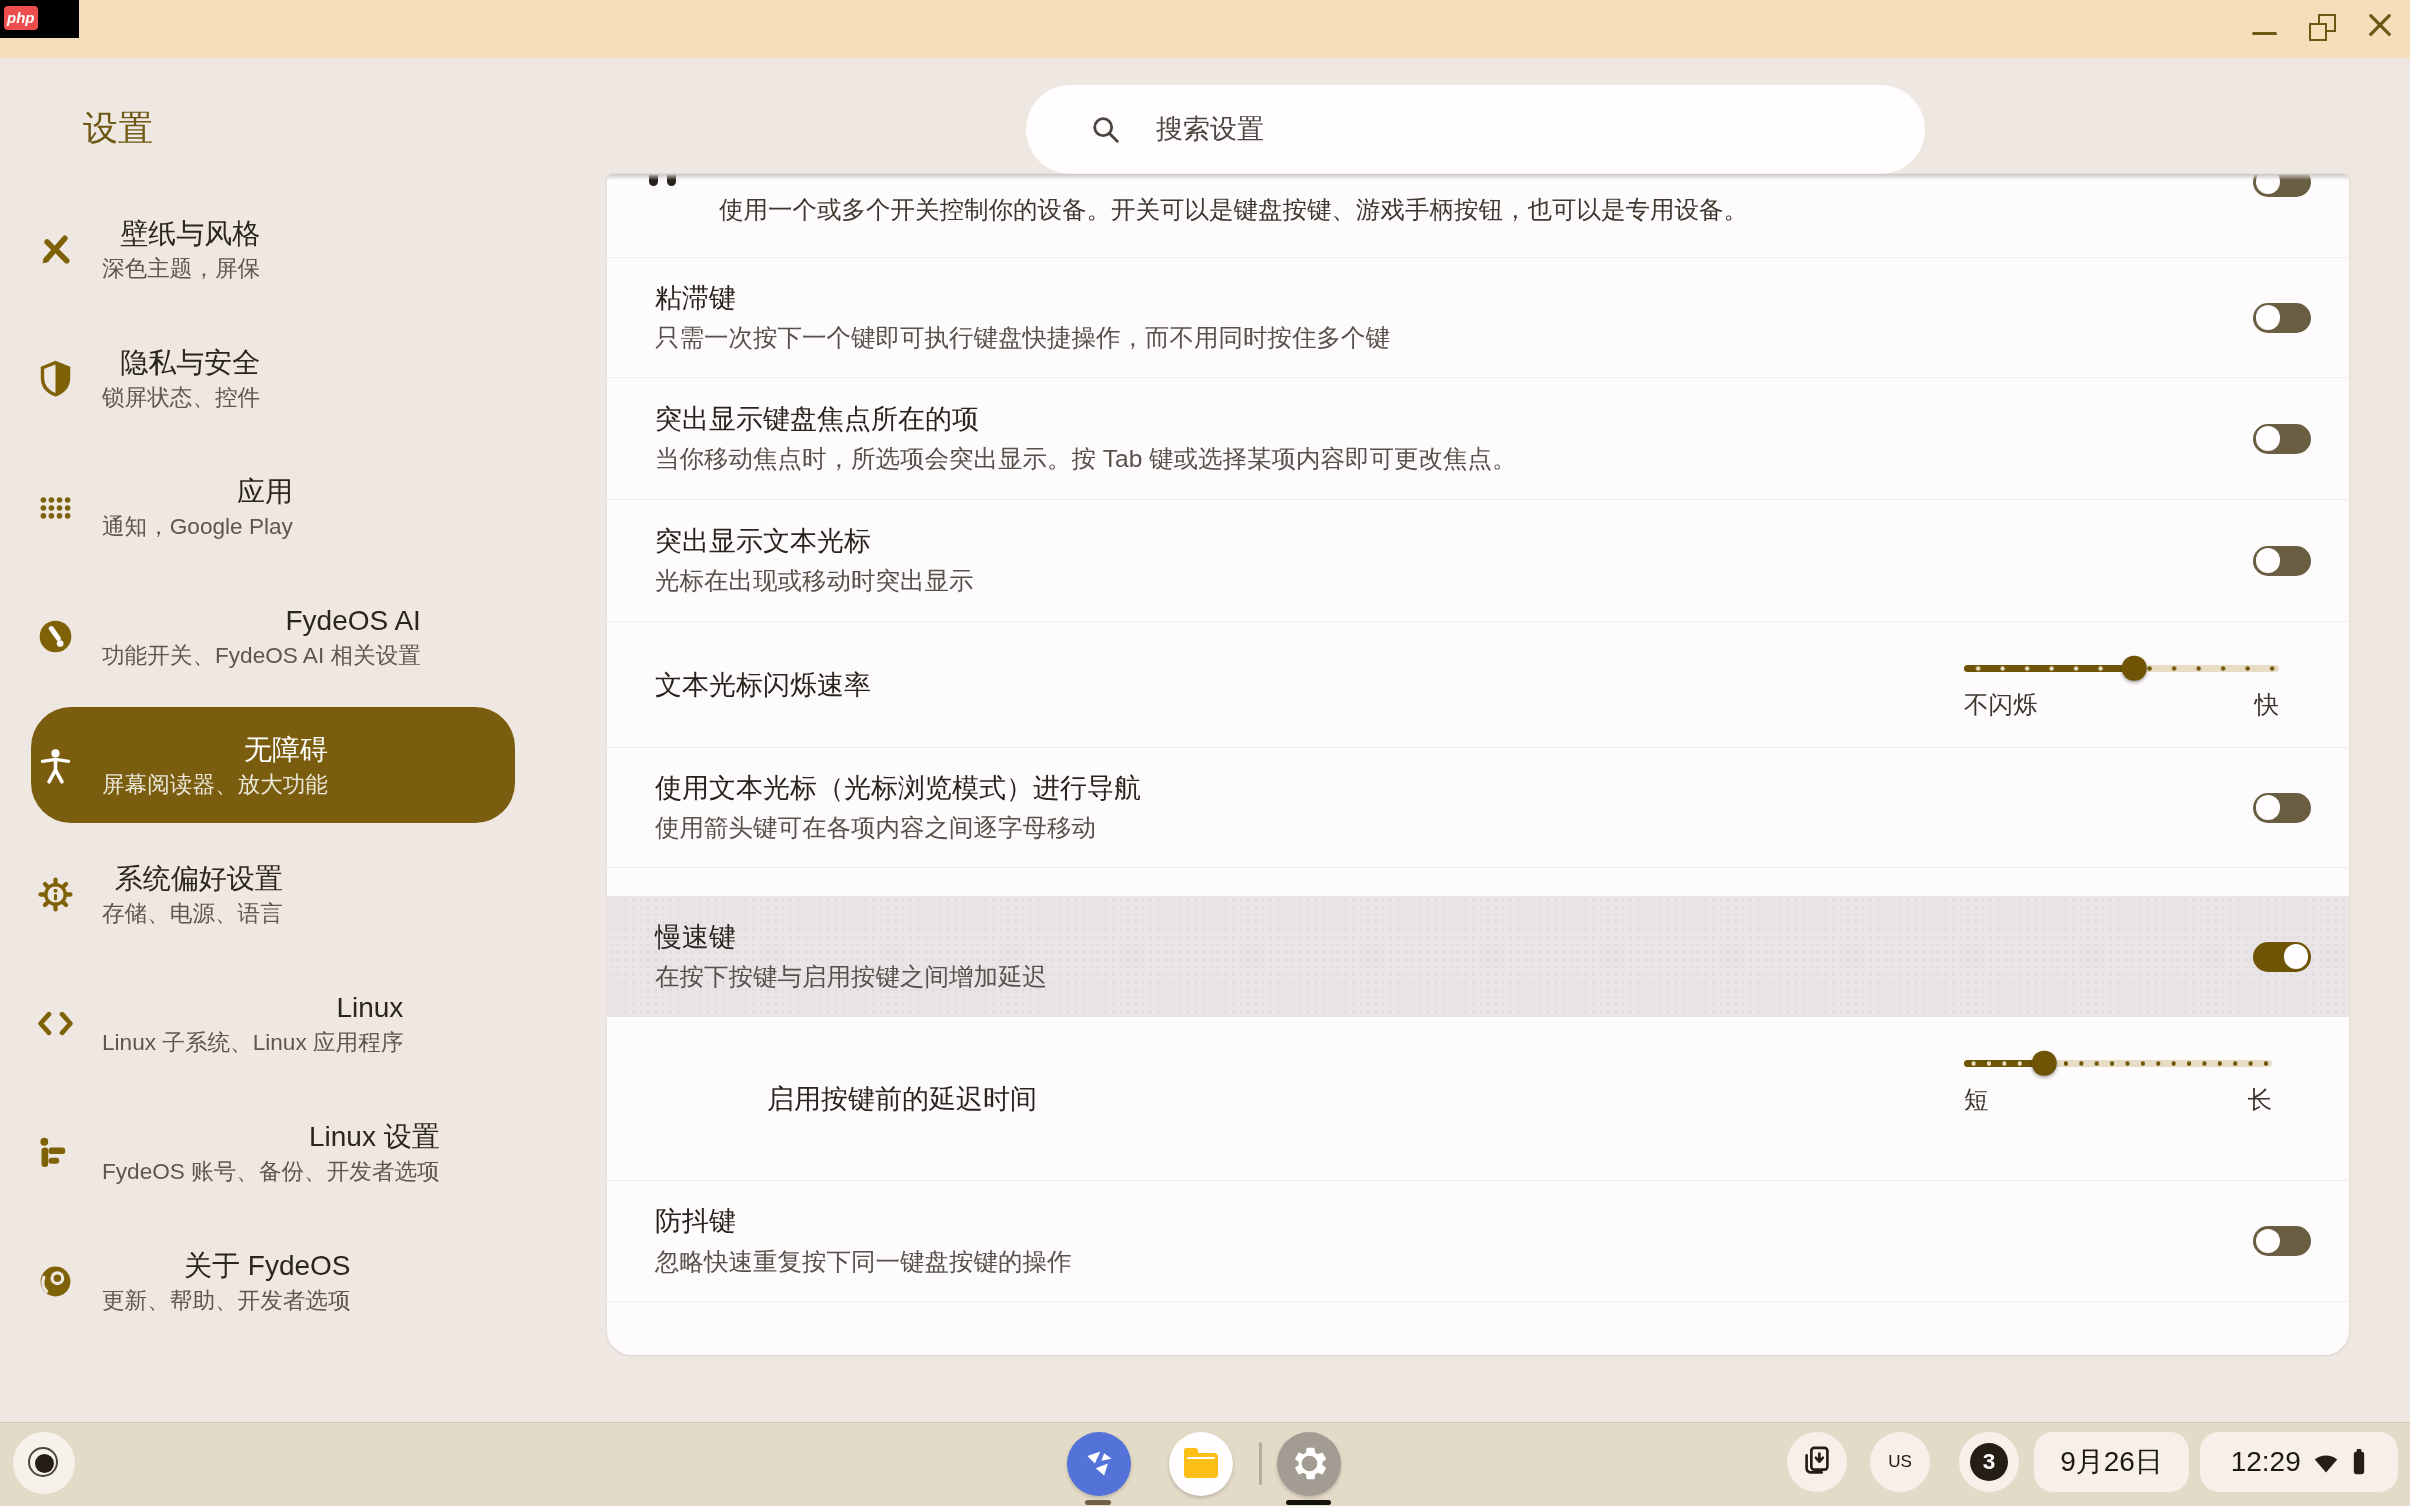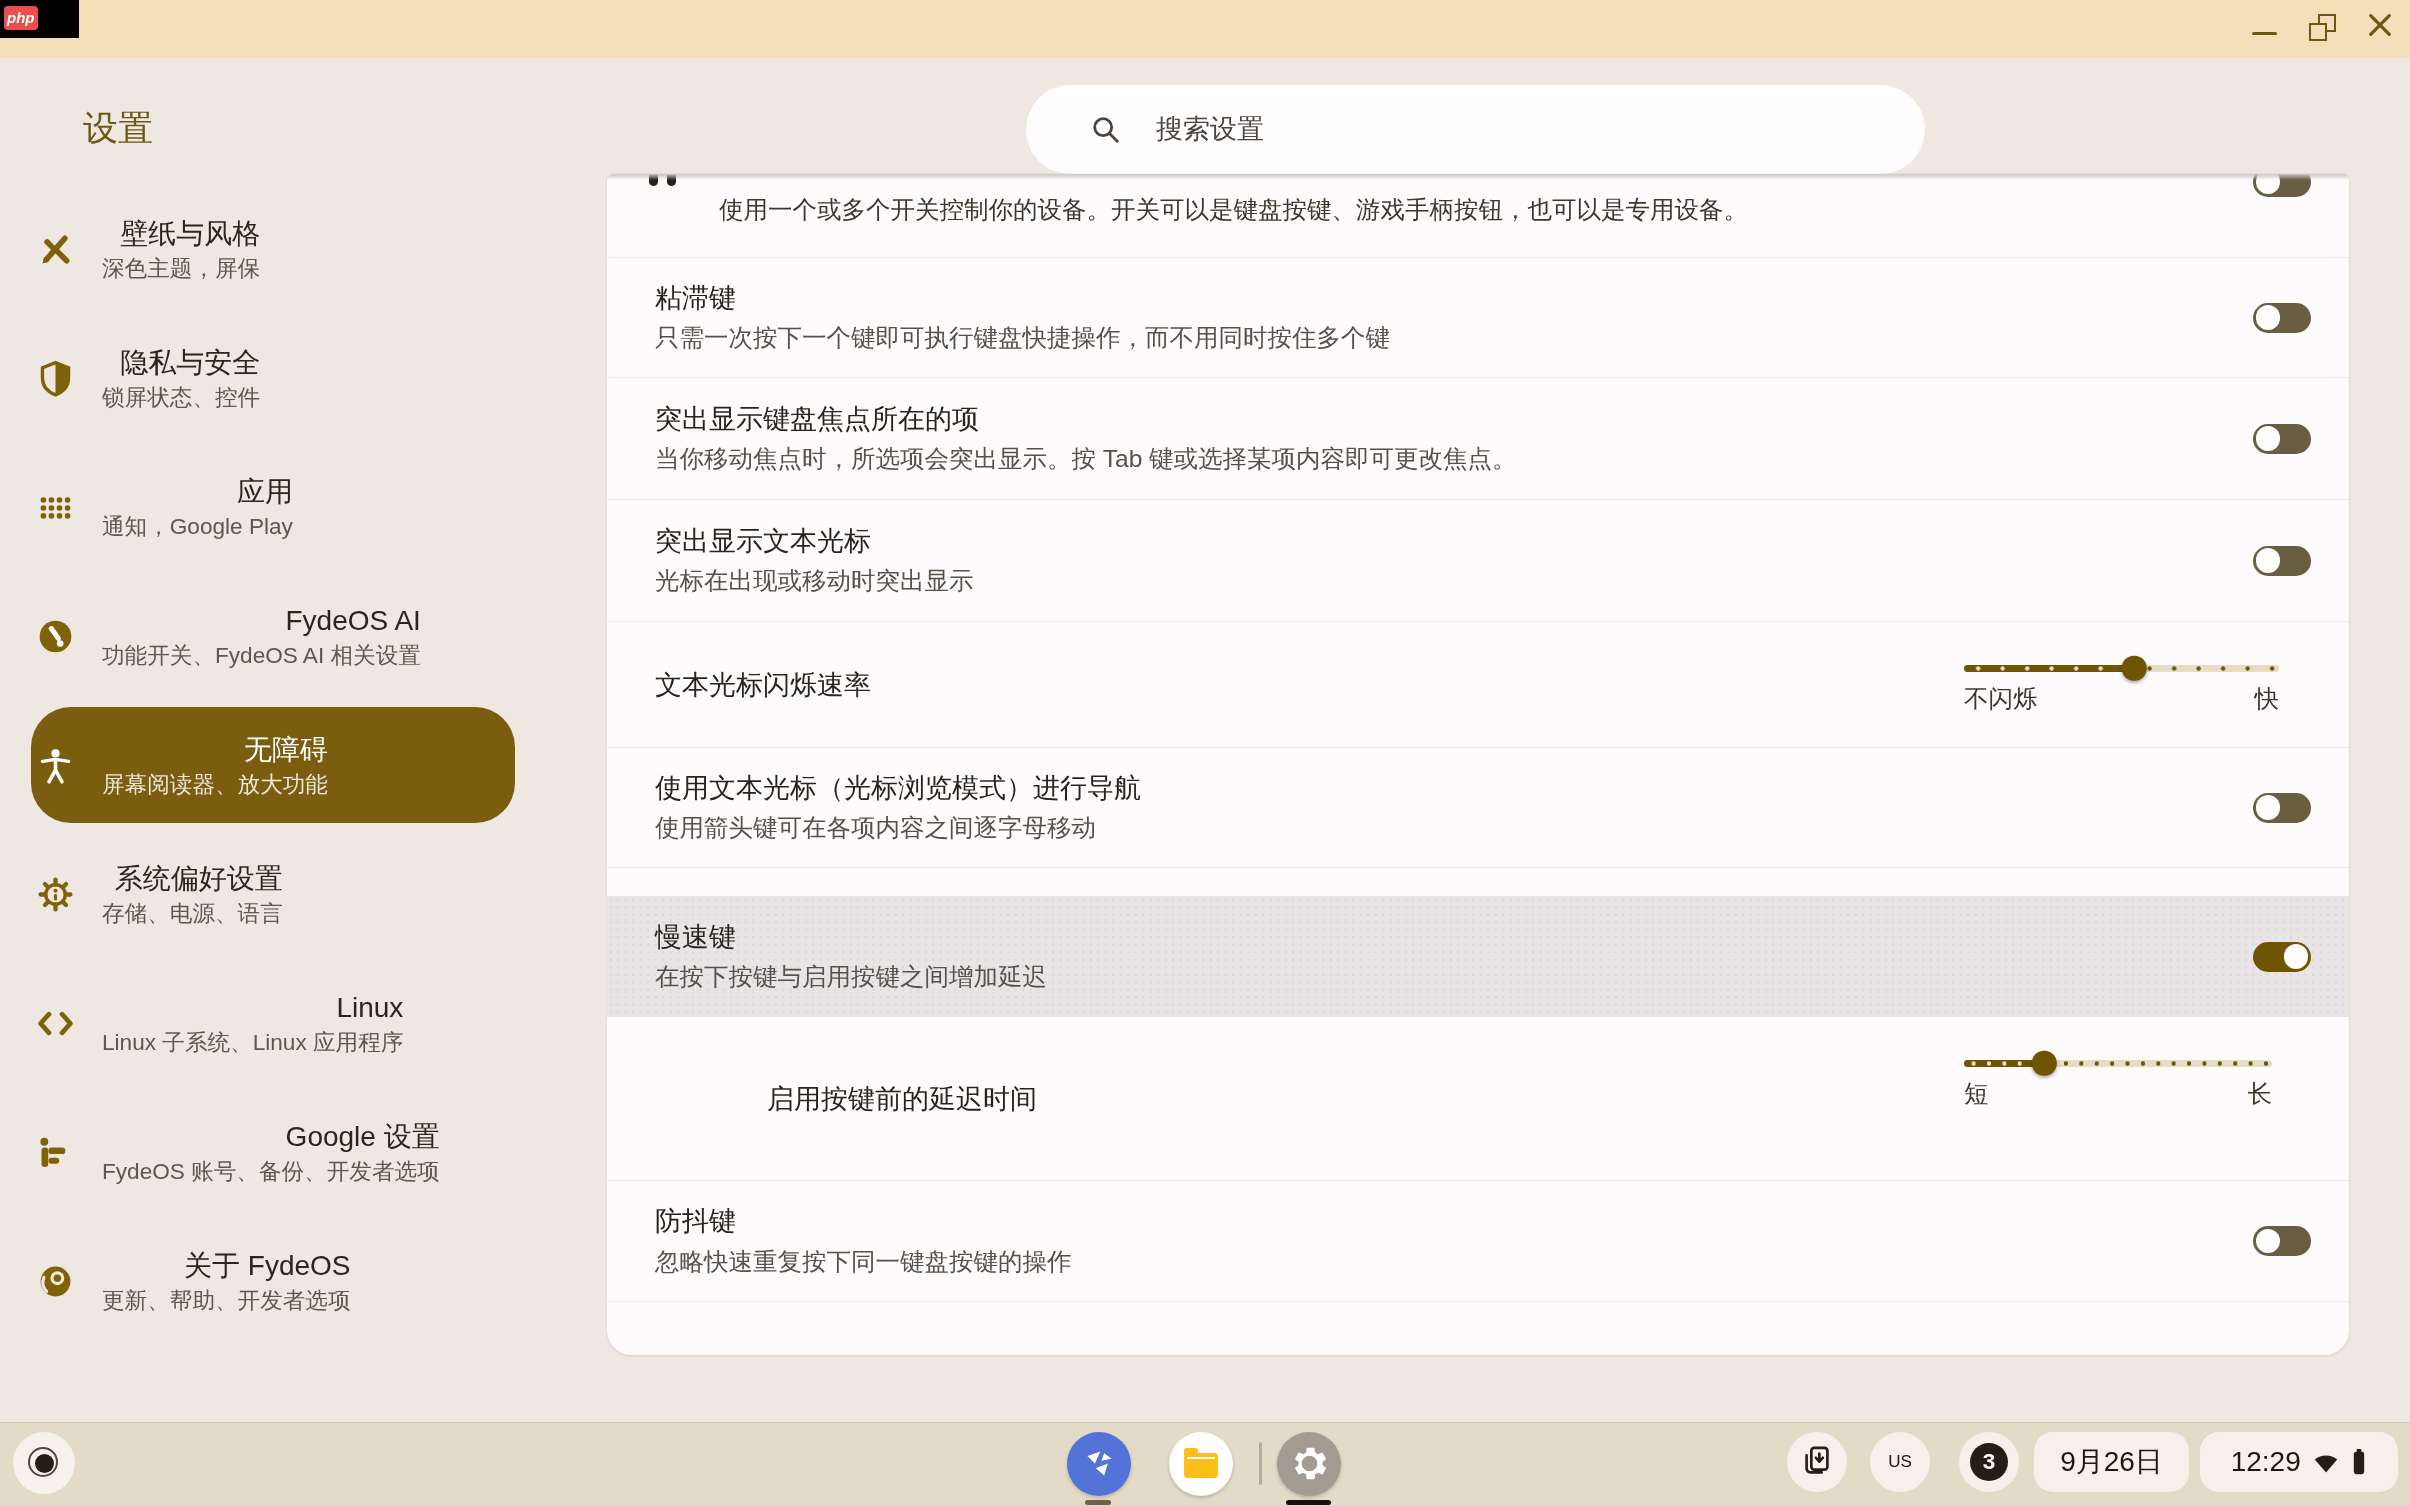--- a/index.html
+++ b/index.html
@@ -63,21 +63,21 @@
   
   .slider{position:absolute;top:43px;}
   .slider .track{position:relative;height:6.6px;border-radius:3.8px;background:#e7ddc5;
     background-image:radial-gradient(circle,#6f5405 1.9px,rgba(0,0,0,0) 2.4px);
     background-size:var(--tick) 6.6px;background-position:1.9px 0;background-repeat:repeat-x;}
   .slider .fill{position:absolute;left:0;top:0;bottom:0;border-radius:3.8px;background:#6f5405;
     background-image:radial-gradient(circle,#eadfc2 1.9px,rgba(0,0,0,0) 2.4px);
     background-size:var(--tick) 6.6px;background-position:1.9px 0;background-repeat:repeat-x;}
   .slider .knob{position:absolute;top:50%;width:24.5px;height:24.5px;border-radius:50%;background:#6f5405;
     transform:translate(-50%,-50%);box-shadow:0 1.9px 3.8px rgba(0,0,0,.35);}
-  .slider .labels{display:flex;justify-content:space-between;margin-top:13px;font-size:24.5px;color:#3c362d;line-height:28px;align-items:flex-end;}
+  .slider .labels{display:flex;justify-content:space-between;margin-top:19px;font-size:24.5px;color:#3c362d;line-height:28px;align-items:flex-end;}
   .s1{right:70px;width:315px;--tick:24.5px;}
   .s2{right:77px;width:308px;--tick:15.4px;}
   .indent-title{padding-left:112px;}
   
   .arrow-right{position:absolute;right:45px;top:50%;margin-top:-9.4px;width:0;height:0;
     border-left:14px solid #3f3932;border-top:9.4px solid rgba(0,0,0,0);border-bottom:9.4px solid rgba(0,0,0,0);}
   
   .taskbar{position:absolute;left:0;top:1422px;width:2411px;height:85px;background:#e3dac7;border-top:0.9px solid #cdc4b1;box-sizing:border-box;}
   .launcher{position:absolute;left:13px;top:9.4px;width:62px;height:62px;border-radius:50%;background:#f7f1eb;}
   .launcher .ring{position:absolute;left:15px;top:15px;width:26px;height:26px;border:2.8px solid #4c463e;border-radius:50%;}
@@ -259,21 +259,21 @@
 
     <span class="side-icon">
       <svg width="41" height="41" viewBox="0 0 44 44">
         <circle cx="10" cy="10.5" r="4.2" fill="currentColor"></circle>
         <rect x="7" y="16.5" width="7.2" height="21" rx="3.4" fill="currentColor"></rect>
         <rect x="14.5" y="16.5" width="18" height="7.2" rx="3.4" fill="currentColor"></rect>
         <rect x="14.5" y="27.5" width="11.5" height="6.6" rx="3.2" fill="currentColor"></rect>
       </svg>
     </span>
     <span class="side-text">
-      <div class="side-title">Google 设置</div>
+      <div class="side-title">Linux 设置</div>
       <div class="side-sub">FydeOS 账号、备份、开发者选项</div>
     </span>
   </div>
 
   <div class="side-item">
 
     <span class="side-icon">
       <svg width="41" height="41" viewBox="0 0 44 44">
         <circle cx="22" cy="22" r="16" fill="currentColor"></circle>
         <circle cx="24" cy="18.5" r="7.4" fill="#efe7e1"></circle>

